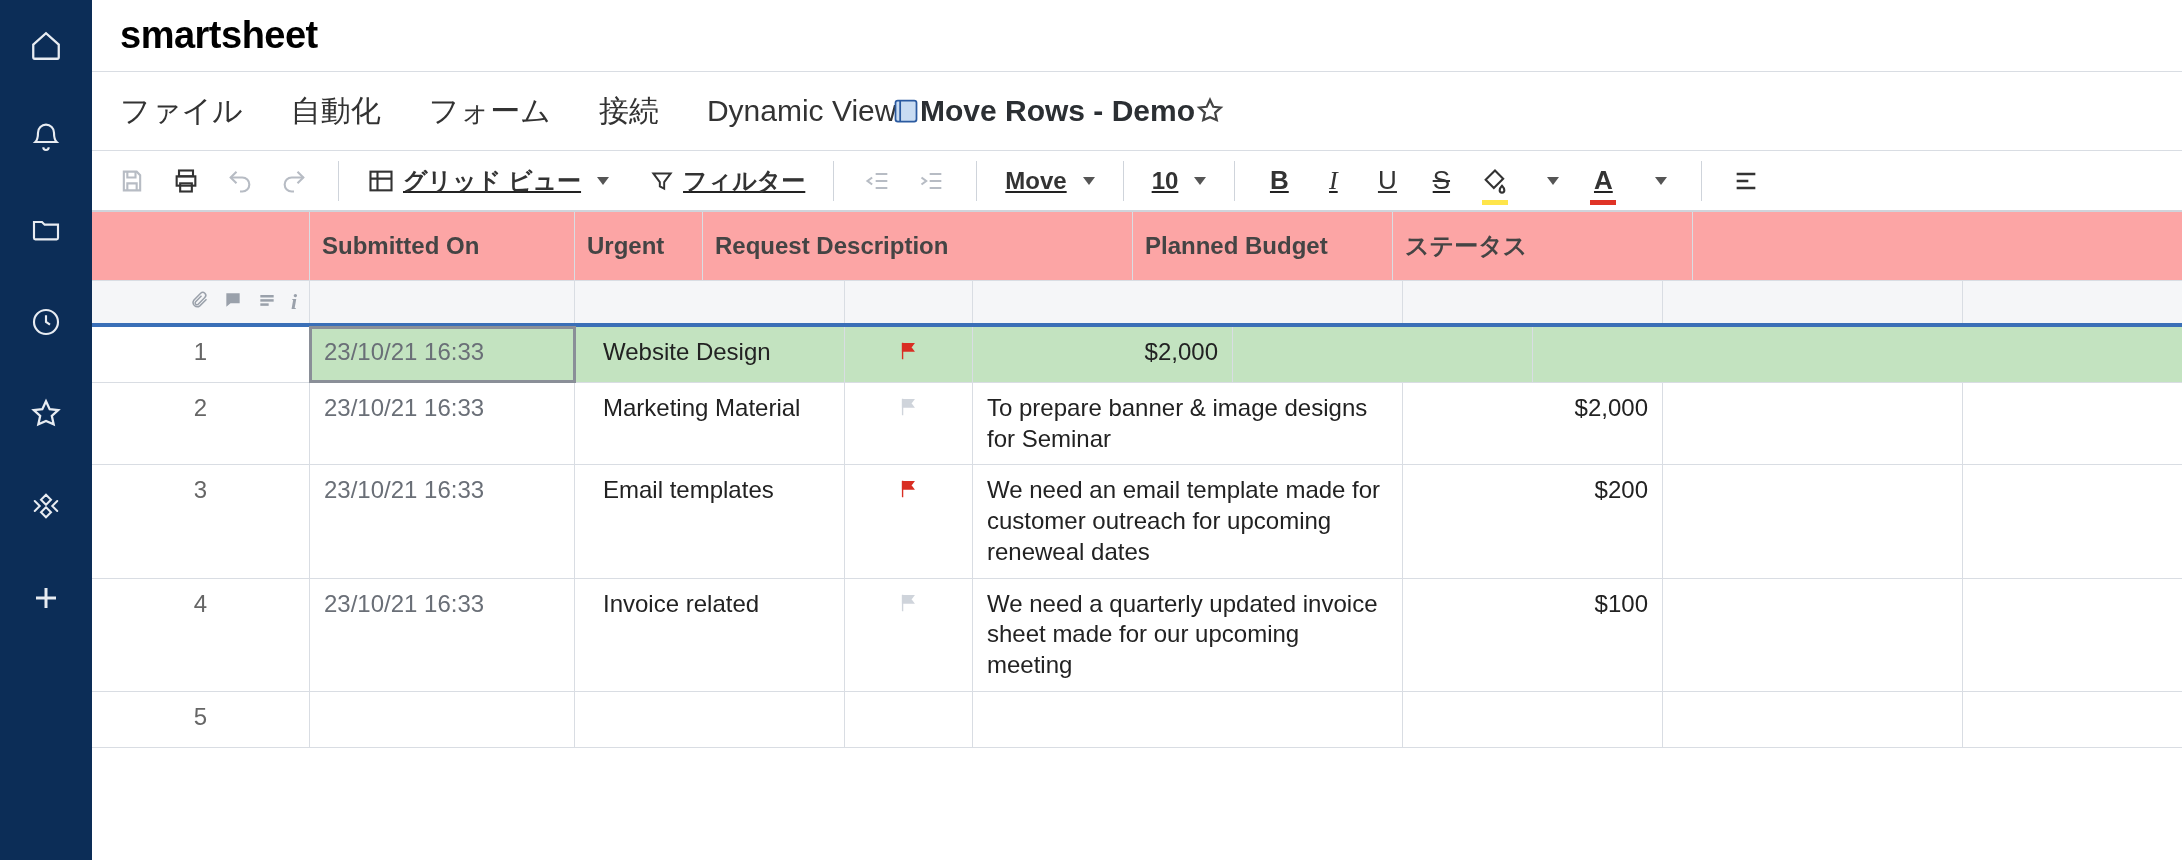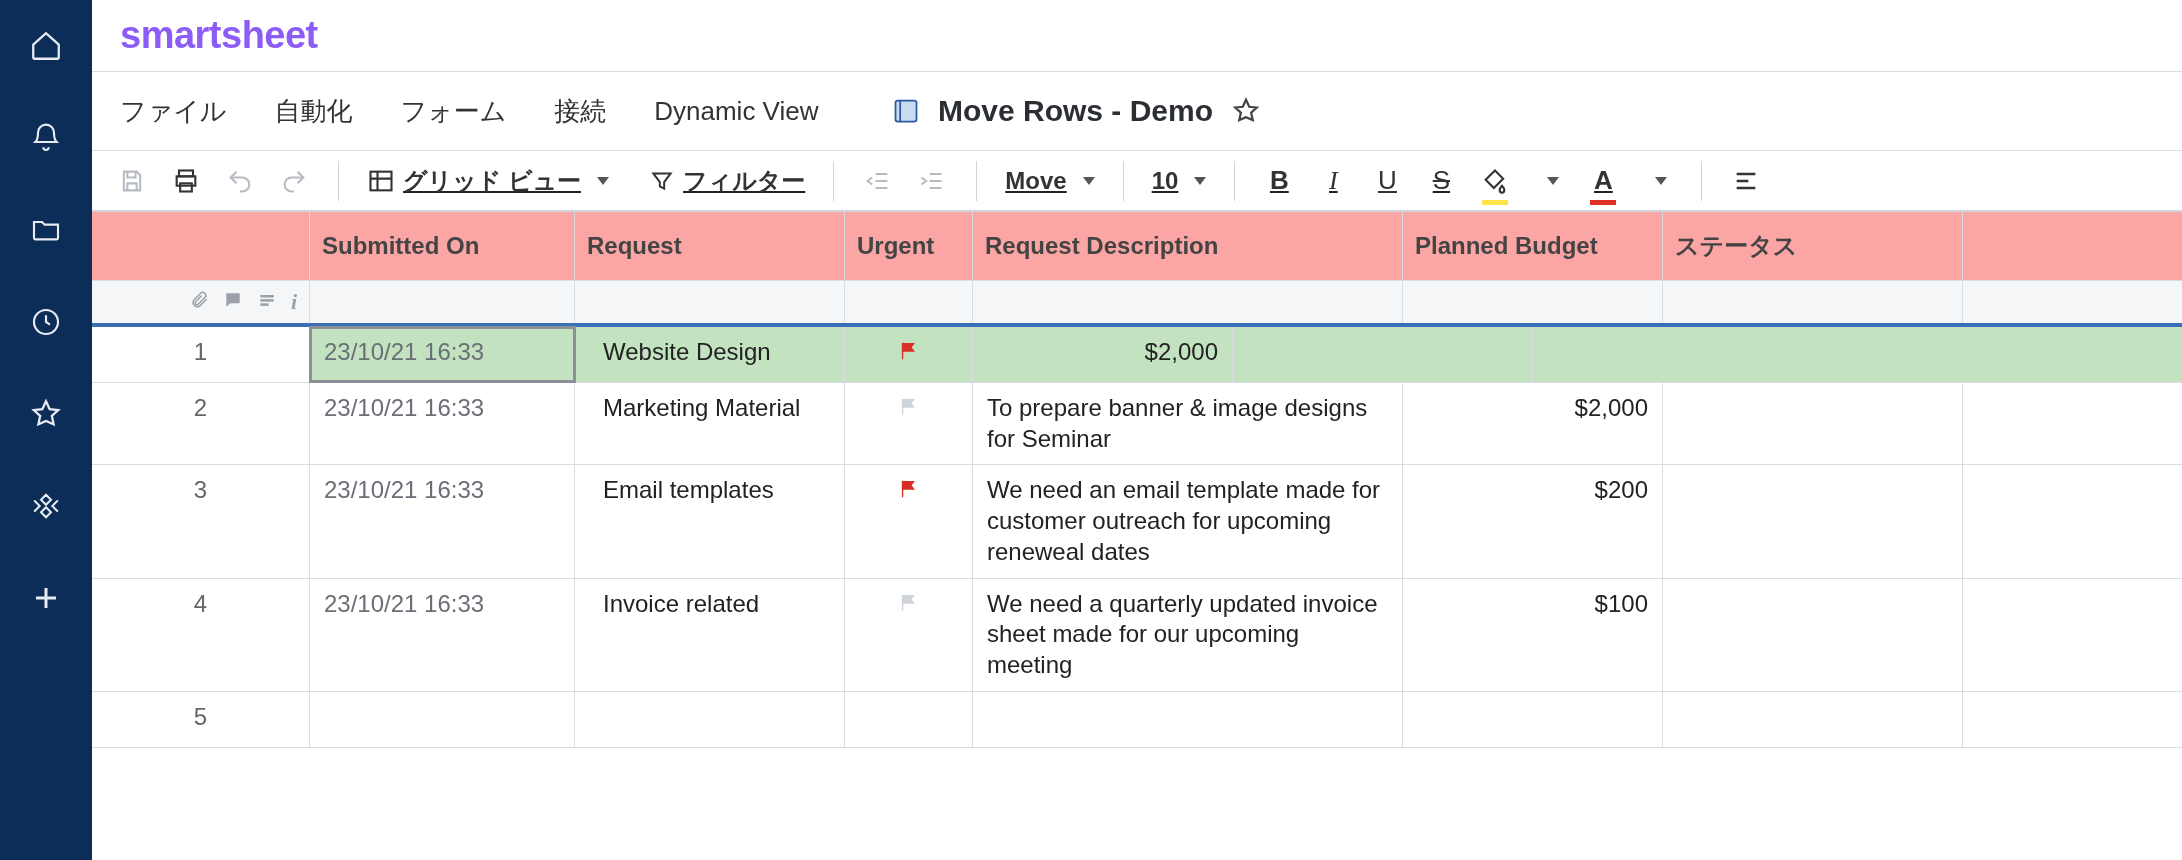--- a/index.html
+++ b/index.html
@@ -8,26 +8,26 @@
   
   .nav-rail { position: absolute; left:0; top:0; width:92px; height:860px; background:#0c2d57; display:flex; flex-direction:column; align-items:center; padding-top:28px; gap:56px; }
   .nav-rail .nav-icon svg { display:block; }
   .nav-rail .nav-icon { width:36px; height:36px; color:#e8ecf2; cursor:pointer; display:flex; align-items:center; justify-content:center; }
 
   
   .main { position:absolute; left:92px; top:0; width:2090px; height:860px; display:flex; flex-direction:column; }
 
   
   .brand-bar { height:72px; border-bottom:1px solid #d9dde3; display:flex; align-items:center; padding-left:28px; }
-  .brand-bar .logo { font-size:38px; font-weight:600; color:#8b5cf6; letter-spacing:-0.5px; }
+  .brand-bar .logo { font-size:38px; font-weight:600; color:#000000; letter-spacing:-0.5px; }
 
   
   .menu-bar { height:78px; display:flex; align-items:center; padding:0 28px; gap:48px; position:relative; }
-  .menu-bar .menu-item { font-size:26px; color:#333; cursor:pointer; white-space:nowrap;text-align:right; }
-  .sheet-title-wrap { position:absolute; left:800px; display:flex; align-items:center; gap:18px; }
+  .menu-bar .menu-item { font-size:30px; color:#333; cursor:pointer; white-space:nowrap;text-align:right; }
+  .sheet-title-wrap { position:absolute; left:800px; display:flex; align-items:center; }
   .sheet-icon { width:28px; height:28px; }
   .sheet-title { font-size:30px; font-weight:700; color:#2b2f33; }
   .star-icon { width:30px; height:30px; color:#444; cursor:pointer; }
 
   
   .toolbar { height:62px; border-top:1px solid #d9dde3; border-bottom:2px solid #cfd4db; display:flex; align-items:center; padding:0 20px; gap:14px; font-size:24px;text-decoration:underline; }
   .tb-btn { height:40px; min-width:40px; display:flex; align-items:center; justify-content:center; cursor:pointer; gap:8px; color:#333; padding:0 4px; }
   .tb-btn svg { display:block; }
   .tb-sep { width:1px; height:40px; background:#cfd4db; margin:0 10px; }
   .tb-label { font-size:24px; font-weight:600; }
@@ -252,21 +252,20 @@
           <path d="M4 6h16M4 12h10M4 18h16"></path>
         </svg>
     </div>
   </div>
 
   <div class="grid">
 
     <div class="grid-head">
       <div class="col-num head-cell"></div>
       <div class="col-sub head-cell">Submitted On</div>
-      <div class="col-req head-cell">Request</div>
       <div class="col-urg head-cell">Urgent</div>
       <div class="col-desc head-cell">Request Description</div>
       <div class="col-bud head-cell">Planned Budget</div>
       <div class="col-stat head-cell">ステータス</div>
     </div>
 
     <div class="grid-head grid-head-sub">
       <div class="col-num head-sub-cell">
         <span><svg width="20" height="20" viewBox="0 0 24 24" fill="none" stroke="currentColor" stroke-width="1.8">
               <path d="m21 11-8 8a5 5 0 0 1-7-7l8-8a3.5 3.5 0 0 1 5 5l-8 8a2 2 0 0 1-3-3l7-7"></path>

